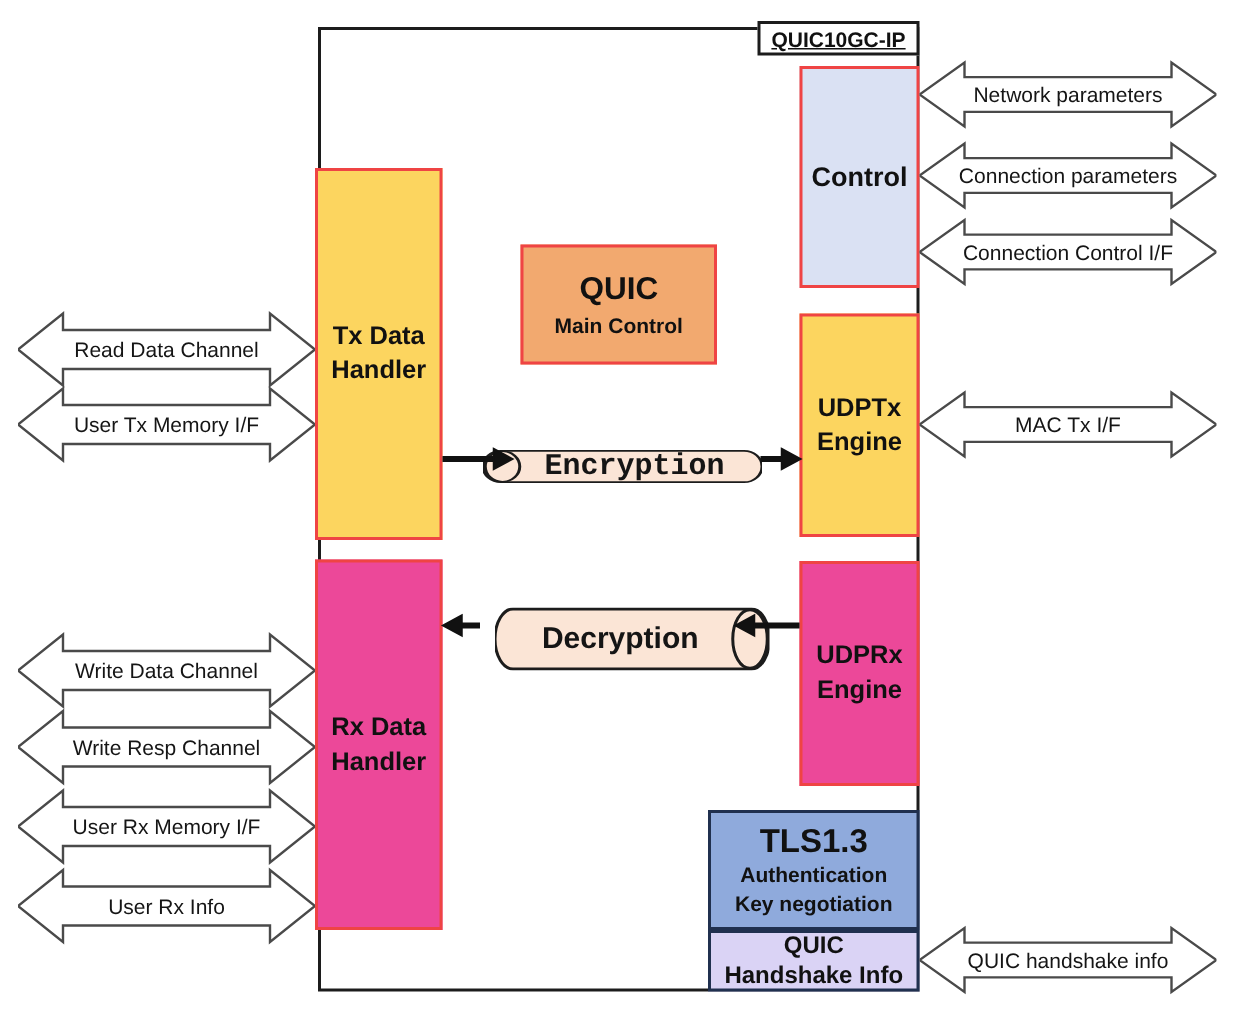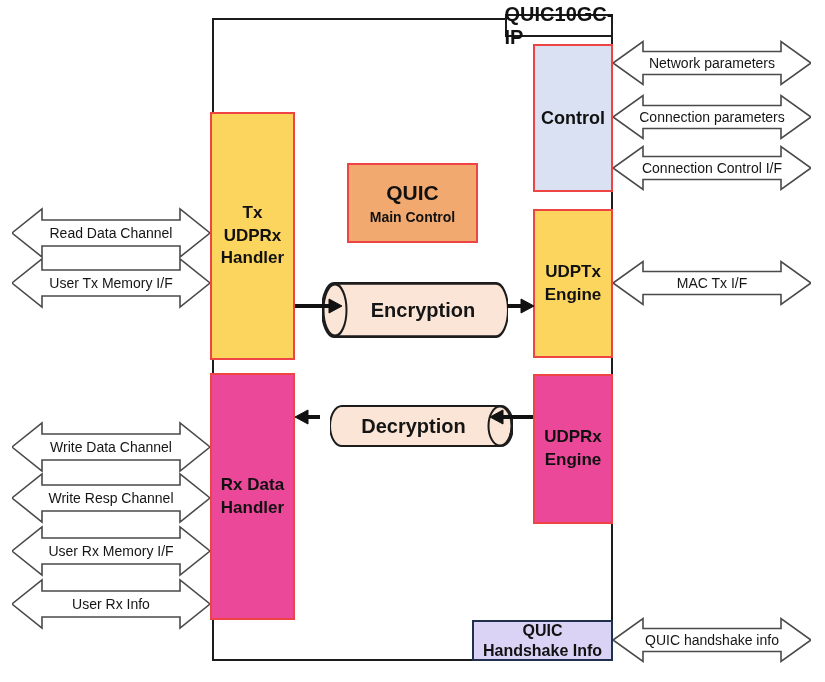--- a/index.html
+++ b/index.html
@@ -8,21 +8,21 @@
     font-family:"Liberation Sans", sans-serif; color:#111; overflow:hidden;
   }
   .outer-box {
     position:absolute; left:212px; top:18px; width:401px; height:643px;
     border:2px solid #1c1c1c; box-sizing:border-box; background:transparent;
   }
   .title-box {
     position:absolute; left:505px; top:14px; width:108px; height:23px;
     background:#ffffff; border:2px solid #1c1c1c; box-sizing:border-box;
     display:flex; align-items:center; justify-content:center;
-    font-weight:bold; font-size:20px;
+    font-weight:bold; font-size:14px;text-decoration:underline;
   }
   .box {
     position:absolute; box-sizing:border-box; border:2px solid #ef4444;
     display:flex; flex-direction:column; align-items:center; justify-content:center;
     text-align:center; font-weight:bold; line-height:1.35;
   }
   .box-yellow { background:#FCD55F; }
   .box-green  { background:#ec4899; }
   .box-orange { background:#F2A96F; }
   .box-ctrl   { background:#DAE1F3; }
@@ -57,34 +57,34 @@
 
 <div class="canvas">
 
   <div class="outer-box"></div>
 
   <div class="title-box">
     <span>QUIC10GC-IP</span>
   </div>
 
   <div class="box box-yellow lbl-17" style="left:210px; top:112px; width:85px; height:248px;">
-    <span>Tx UDPRx</span>
+    <span>Tx Data</span>
     <span>Handler</span>
   </div>
   <div class="box box-green lbl-17" style="left:210px; top:373px; width:85px; height:247px;">
     <span>Rx Data</span>
     <span>Handler</span>
   </div>
 
   <div class="box box-orange" style="left:347px; top:163px; width:131px; height:80px;">
     <span class="big">QUIC</span>
     <span class="small">Main Control</span>
   </div>
 
-  <div class="cyl cyl-enc" style="left:322px; top:282px; width:186px; height:56px;">
+  <div class="cyl cyl-enc" style="left:322px; top:300px; width:186px; height:22px;font-family:Liberation Mono, monospace;">
     <svg viewBox="0 0 186 40" preserveAspectRatio="none">
       <path d="M12,1 H174 A12,19 0 0 1 174,39 H12 A12,19 0 0 1 12,1 Z" fill="#FBE5D6" stroke="#1c1c1c" stroke-width="2"></path>
       <ellipse cx="13" cy="20" rx="11.5" ry="18.5" fill="#FBE5D6" stroke="#1c1c1c" stroke-width="2"></ellipse>
     </svg>
     <div class="lbl">
       <span>Encryption</span>
     </div>
   </div>
 
   <div class="cyl cyl-dec" style="left:320px; top:405px; width:183px; height:42px;margin-left:10px;">
@@ -101,20 +101,25 @@
     <span>Control</span>
   </div>
   <div class="box box-yellow lbl-17" style="left:533px; top:209px; width:80px; height:149px;">
     <span>UDPTx</span>
     <span>Engine</span>
   </div>
   <div class="box box-green lbl-17" style="left:533px; top:374px; width:80px; height:150px;">
     <span>UDPRx</span>
     <span>Engine</span>
   </div>
+  <div class="box box-tls" style="left:472px; top:540px; width:141px; height:80px;">
+    <span class="tls-big">TLS1.3</span>
+    <span class="small">Authentication</span>
+    <span class="small">Key negotiation</span>
+  </div>
   <div class="box box-hs hs-lbl" style="left:472px; top:620px; width:141px; height:41px;">
     <span>QUIC</span>
     <span>Handshake Info</span>
   </div>
 
   <div class="harrow" style="left:12px; top:206px; width:198px; height:54px;">
     <svg viewBox="0 0 198 54" preserveAspectRatio="none">
       <polygon points="0,27 30,3 30,14 168,14 168,3 198,27 168,51 168,40 30,40 30,51" fill="#ffffff" stroke="#4a4a4a" stroke-width="1.6" vector-effect="non-scaling-stroke"></polygon>
     </svg>
     <div class="lbl">

